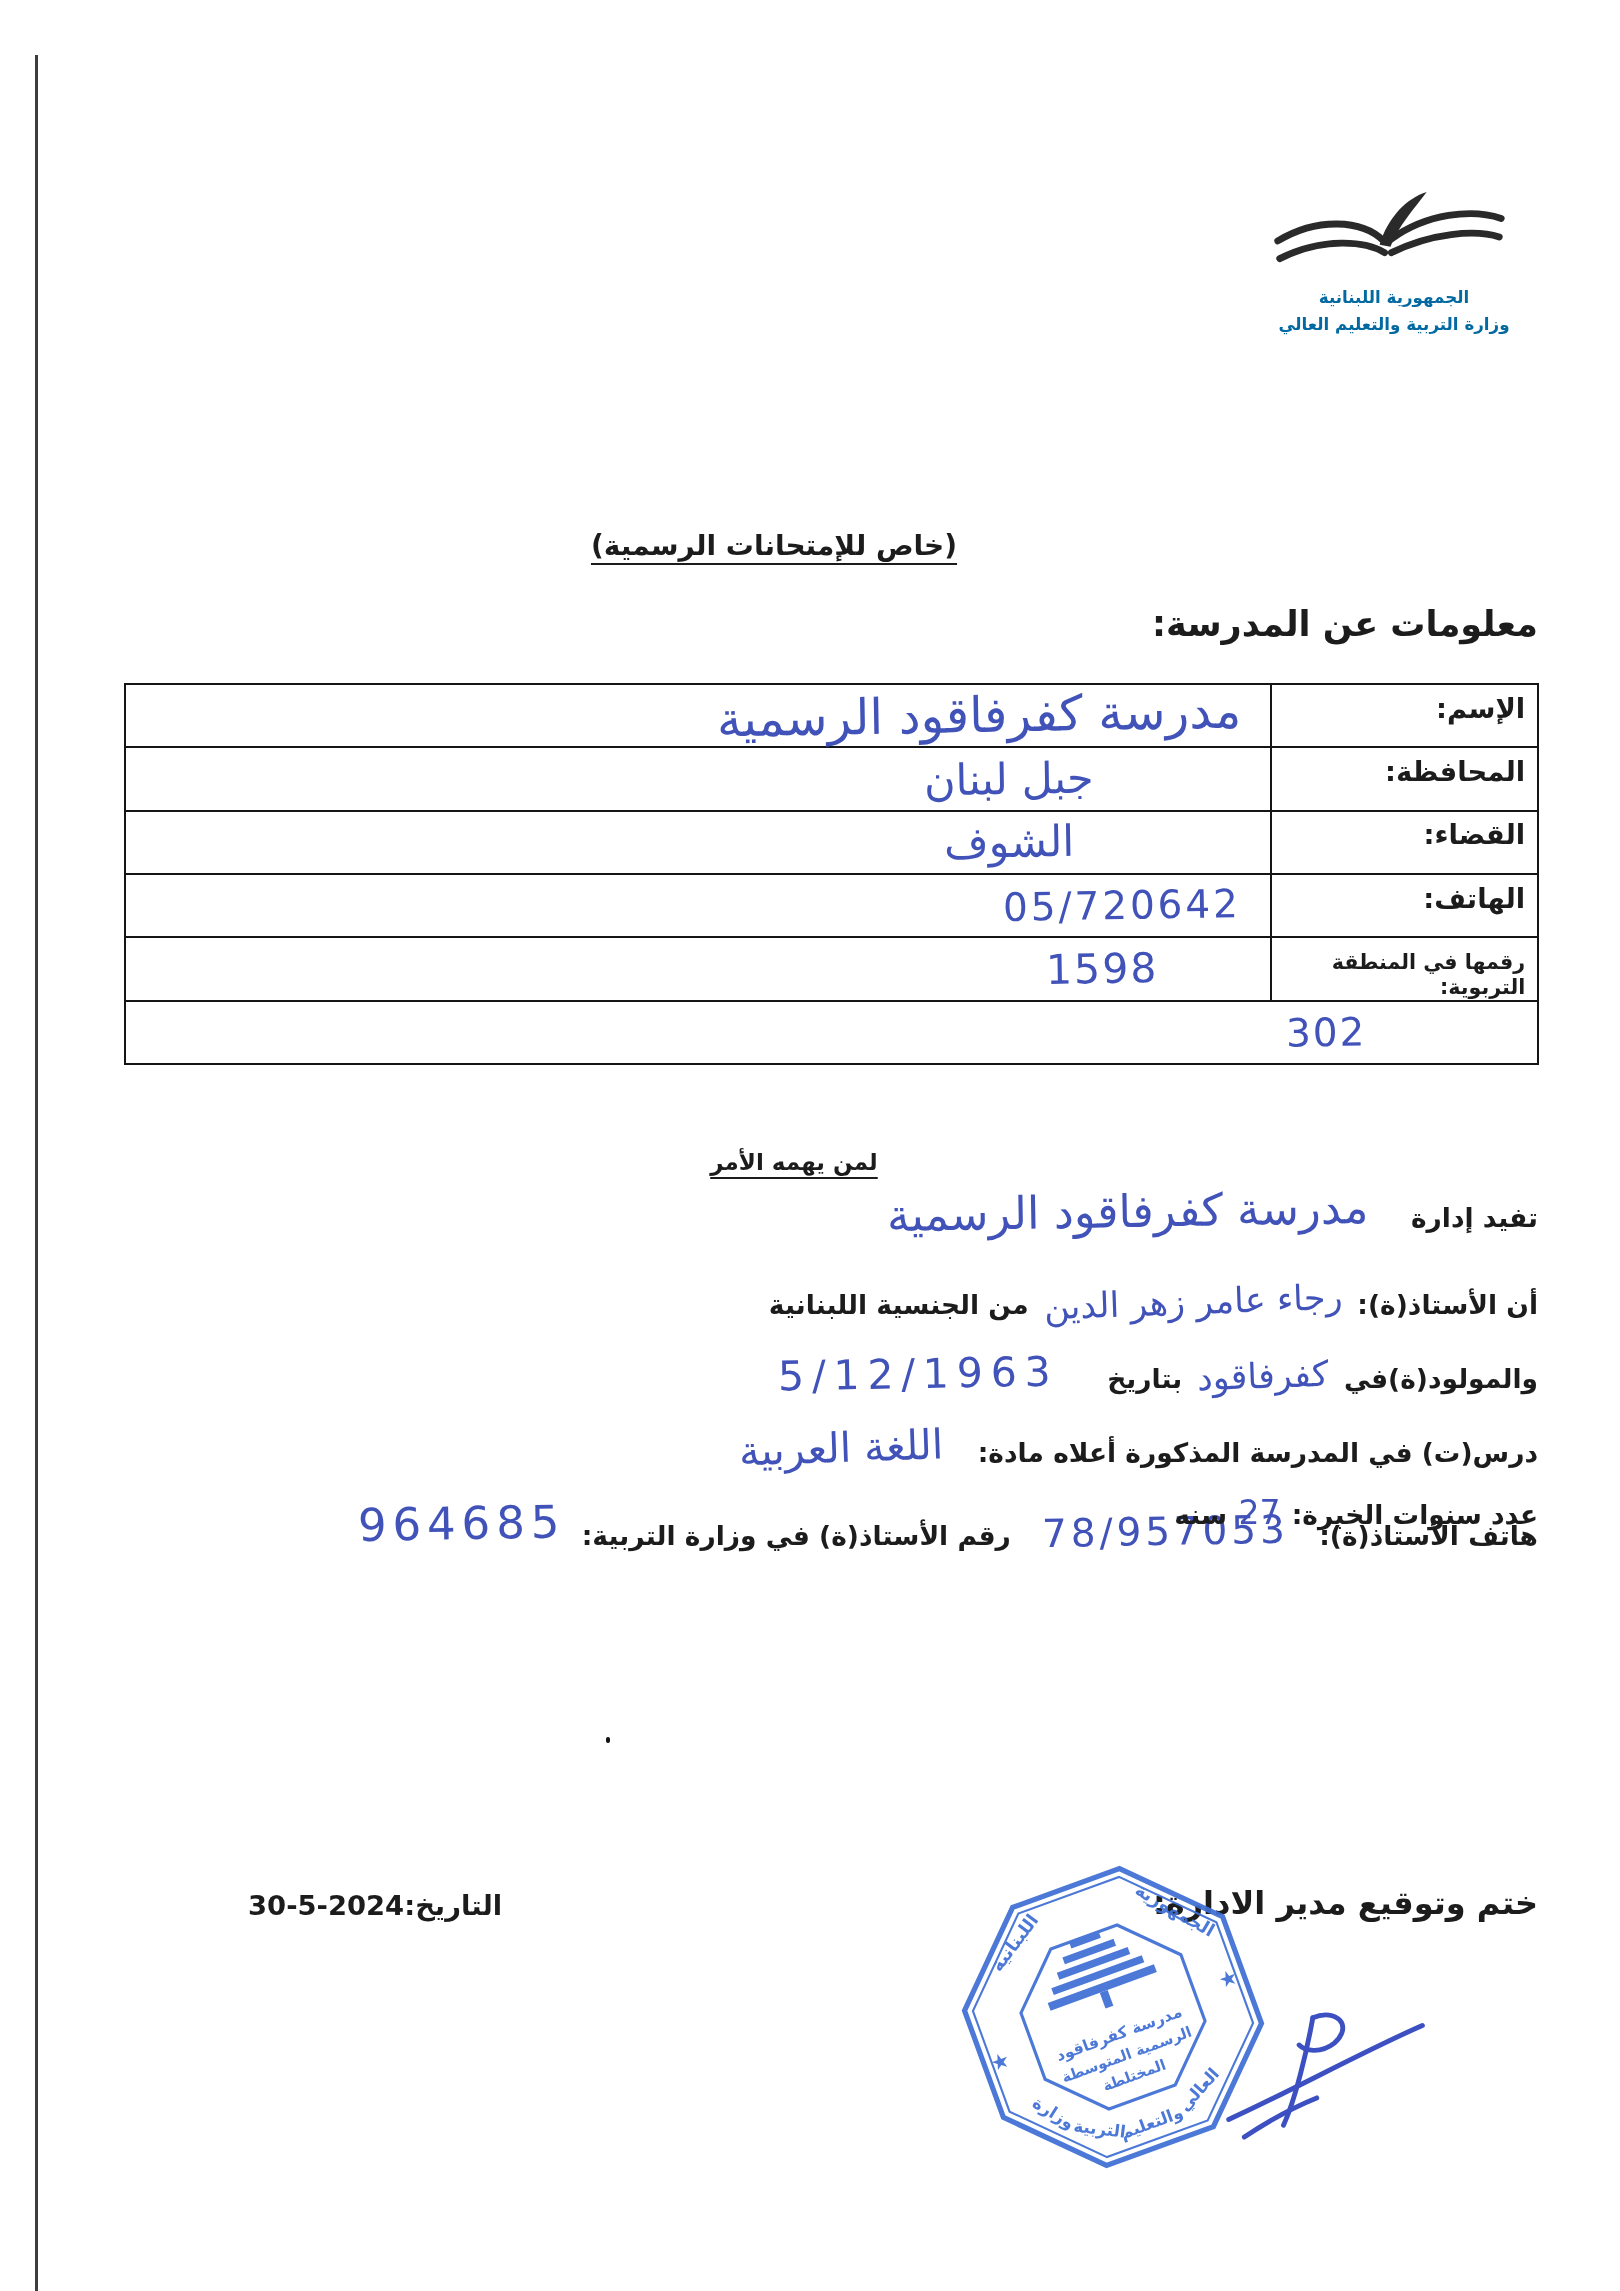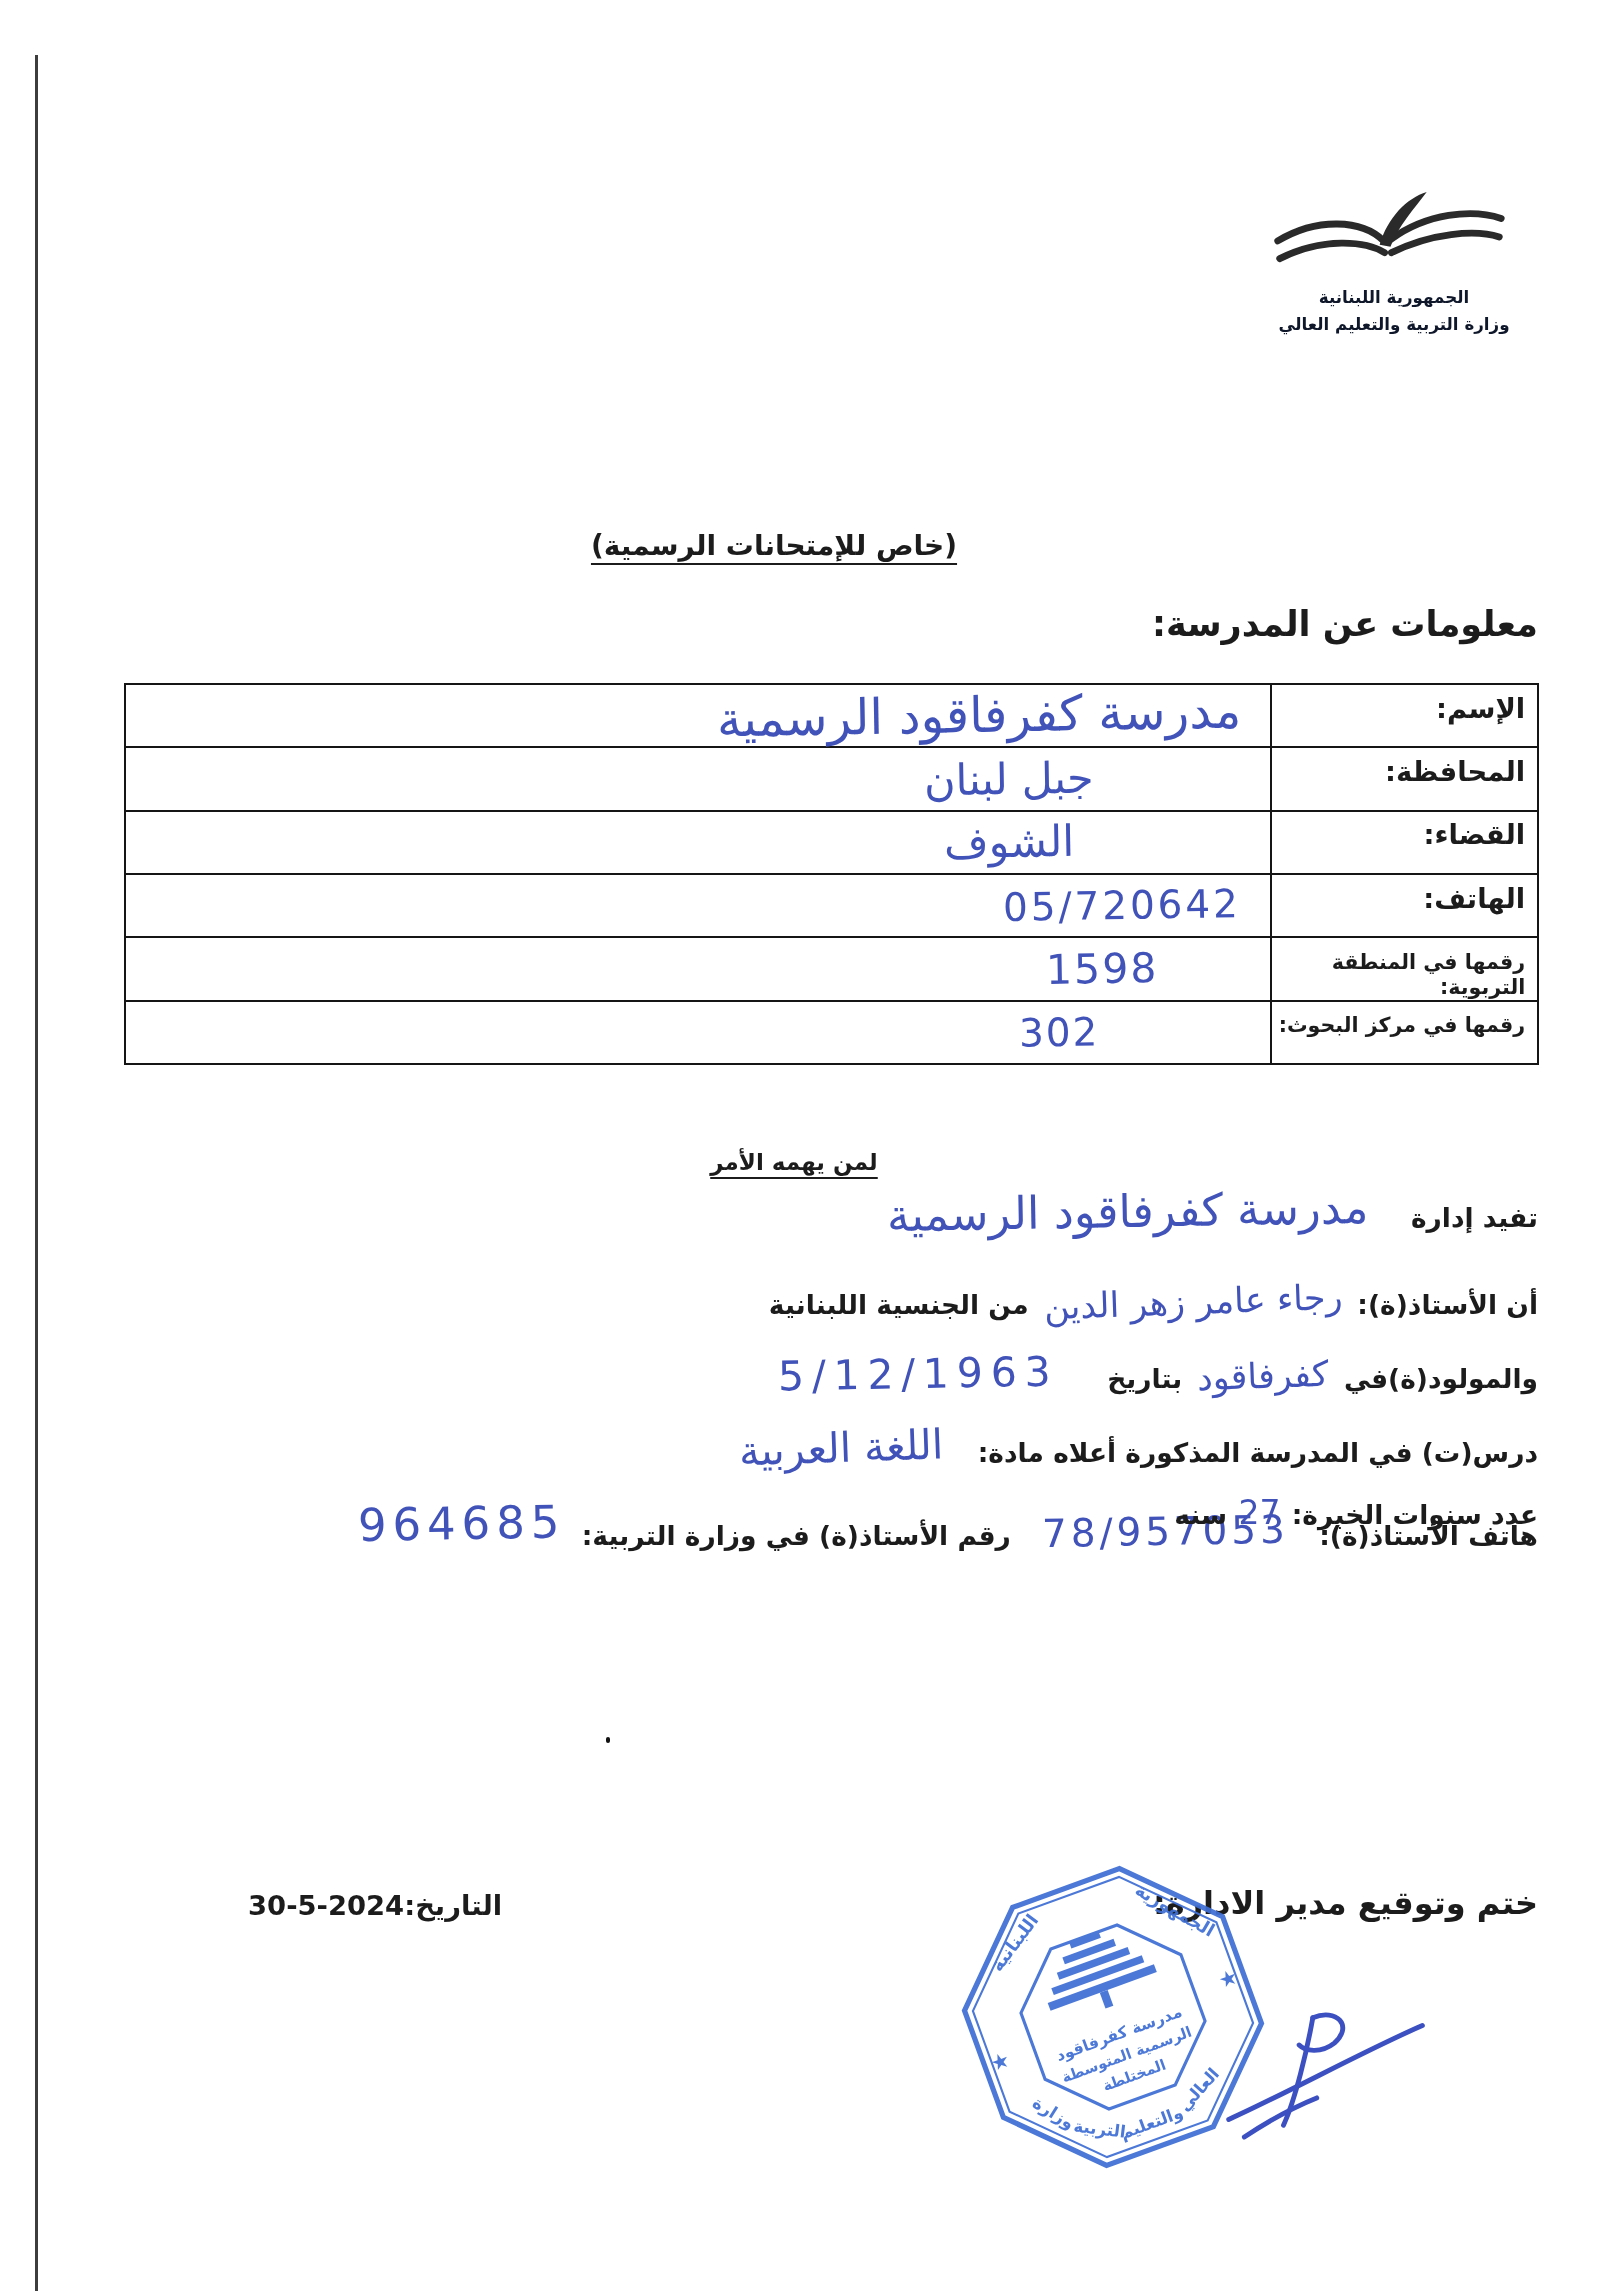--- a/index.html
+++ b/index.html
@@ -2,21 +2,21 @@
 <html lang="ar"><head>
 <meta charset="utf-8">
 <style>
   html,body{margin:0;padding:0;background:#e8e8e8;}
   #page{position:relative;width:1620px;height:2292px;background:#ffffff;overflow:hidden;
         font-family:"DejaVu Sans",sans-serif;color:#1c1c1c;}
   .abs{position:absolute;}
   .printed{font-weight:bold;color:#1c1c1c;text-align:center;}
   .hand{color:#4153b8;font-weight:normal;}
   
-  #logo-text1,#logo-text2{left:1247px;width:294px;text-align:center;font-size:16.7px;font-weight:bold;letter-spacing:0.5px;color:#0f172a;}
+  #logo-text1,#logo-text2{left:1247px;width:294px;text-align:center;font-size:16.7px;font-weight:bold;letter-spacing:0.5px;color:#0369a1;}
   #logo-text1{top:287px;}
   #logo-text2{top:314px;}
   
   #title{top:437px;left:529px;width:568px;text-align:center;font-size:30px;font-weight:bold;
          text-decoration:underline;text-underline-offset:7.8px;direction:rtl;}
   #subtitle{top:529px;left:490px;width:568px;text-align:center;font-size:28px;font-weight:bold;
          text-decoration:underline;text-underline-offset:7.8px;direction:rtl;}
   #school-info-heading{top:604px;right:82px;font-size:35px;font-weight:bold;direction:rtl;}
   
   #school-table{left:124px;top:683px;width:1415px;height:382px;border:2.9px solid #151515;
@@ -107,21 +107,20 @@
         <span class="hand v4">05/720642</span>
       </div>
     </div>
     <div class="trow">
       <div class="tlabel">رقمها في المنطقة التربوية:</div>
       <div class="tvalue">
         <span class="hand v5">1598</span>
       </div>
     </div>
     <div class="trow">
-      <div class="tlabel">رقمها في مركز البحوث:</div>
       <div class="tvalue">
         <span class="hand v6">302</span>
       </div>
     </div>
   </div>
 
   <div class="abs" id="to-whom">لمن يهمه الأمر</div>
 
   <div class="abs stmt" id="stmt-line1">
     <span class="printed">تفيد إدارة</span>

